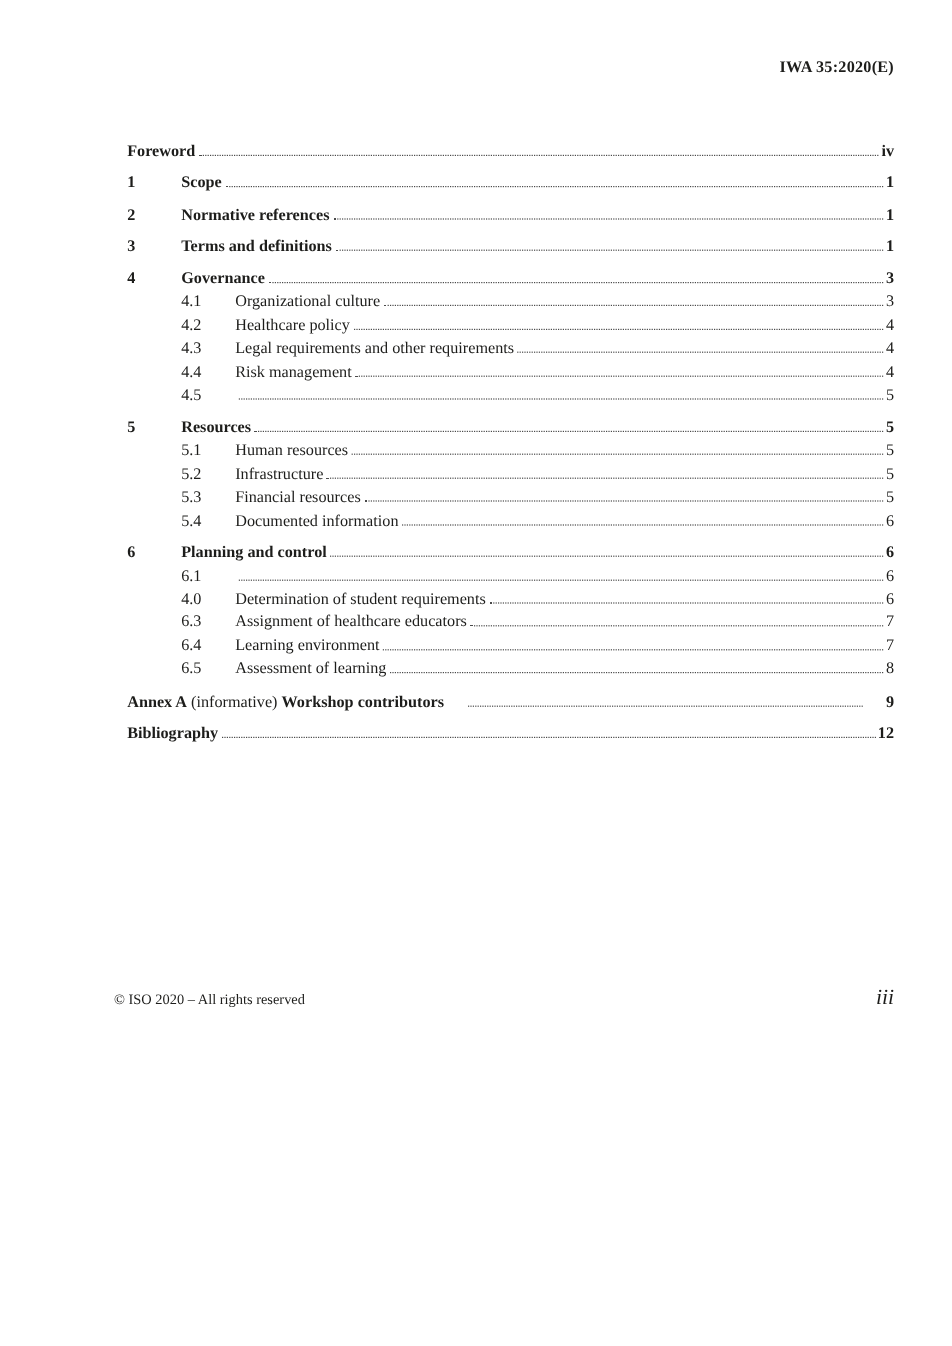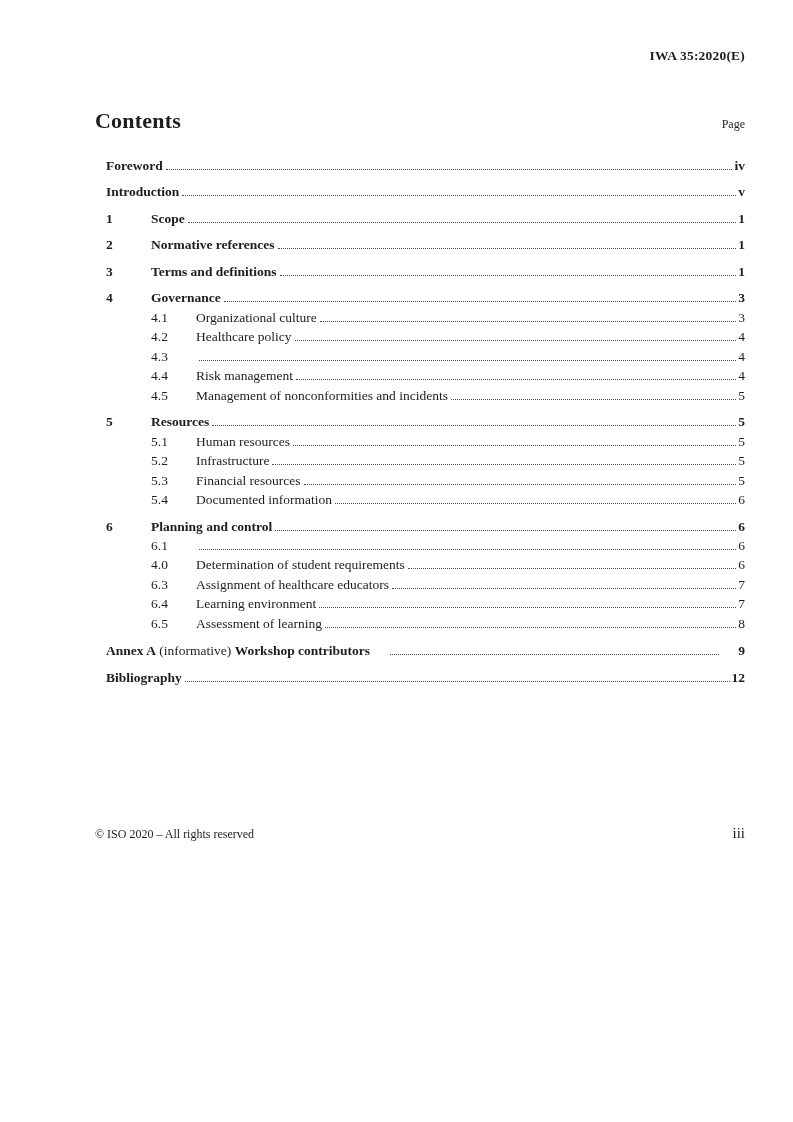--- a/index.html
+++ b/index.html
@@ -77,46 +77,37 @@
   .footer {
     position: absolute;
     left: 95px;
     right: 48px;
     bottom: 38px;
     display: flex;
     justify-content: space-between;
     align-items: baseline;
     font-size: 12px;
   }
-  .footer-page { font-size: 15px; }
+  .footer-page { font-size: 18px; font-style: italic; }
 </style>
 </head>
 <body>
 
 <div class="page">
 
   <div class="doc-code">IWA 35:2020(E)</div>
 
   <div class="content">
-    <div class="title-row">
-      <span class="title">Contents</span>
-      <span class="page-col-label">Page</span>
-    </div>
 
     <div id="toc-list">
         <div class="toc-row lvl-top">
           <span class="toc-label">Foreword</span>
           <span class="toc-leader"></span>
           <span class="toc-page">iv</span>
         </div>
-        <div class="toc-row lvl-top">
-          <span class="toc-label">Introduction</span>
-          <span class="toc-leader"></span>
-          <span class="toc-page">v</span>
-        </div>
         <div class="toc-row lvl-clause">
           <span class="toc-num">1</span>
           <span class="toc-label">Scope</span>
           <span class="toc-leader"></span>
           <span class="toc-page">1</span>
         </div>
         <div class="toc-row lvl-clause">
           <span class="toc-num">2</span>
           <span class="toc-label">Normative references</span>
           <span class="toc-leader"></span>
@@ -141,32 +132,32 @@
           <span class="toc-page">3</span>
         </div>
         <div class="toc-row lvl-sub">
           <span class="toc-num">4.2</span>
           <span class="toc-label">Healthcare policy</span>
           <span class="toc-leader"></span>
           <span class="toc-page">4</span>
         </div>
         <div class="toc-row lvl-sub">
           <span class="toc-num">4.3</span>
+          <span class="toc-label">Legal requirements and other requirements</span>
           <span class="toc-leader"></span>
           <span class="toc-page">4</span>
         </div>
         <div class="toc-row lvl-sub">
           <span class="toc-num">4.4</span>
           <span class="toc-label">Risk management</span>
           <span class="toc-leader"></span>
           <span class="toc-page">4</span>
         </div>
         <div class="toc-row lvl-sub">
           <span class="toc-num">4.5</span>
-          <span class="toc-label">Management of nonconformities and incidents</span>
           <span class="toc-leader"></span>
           <span class="toc-page">5</span>
         </div>
         <div class="toc-row lvl-clause">
           <span class="toc-num">5</span>
           <span class="toc-label">Resources</span>
           <span class="toc-leader"></span>
           <span class="toc-page">5</span>
         </div>
         <div class="toc-row lvl-sub">

